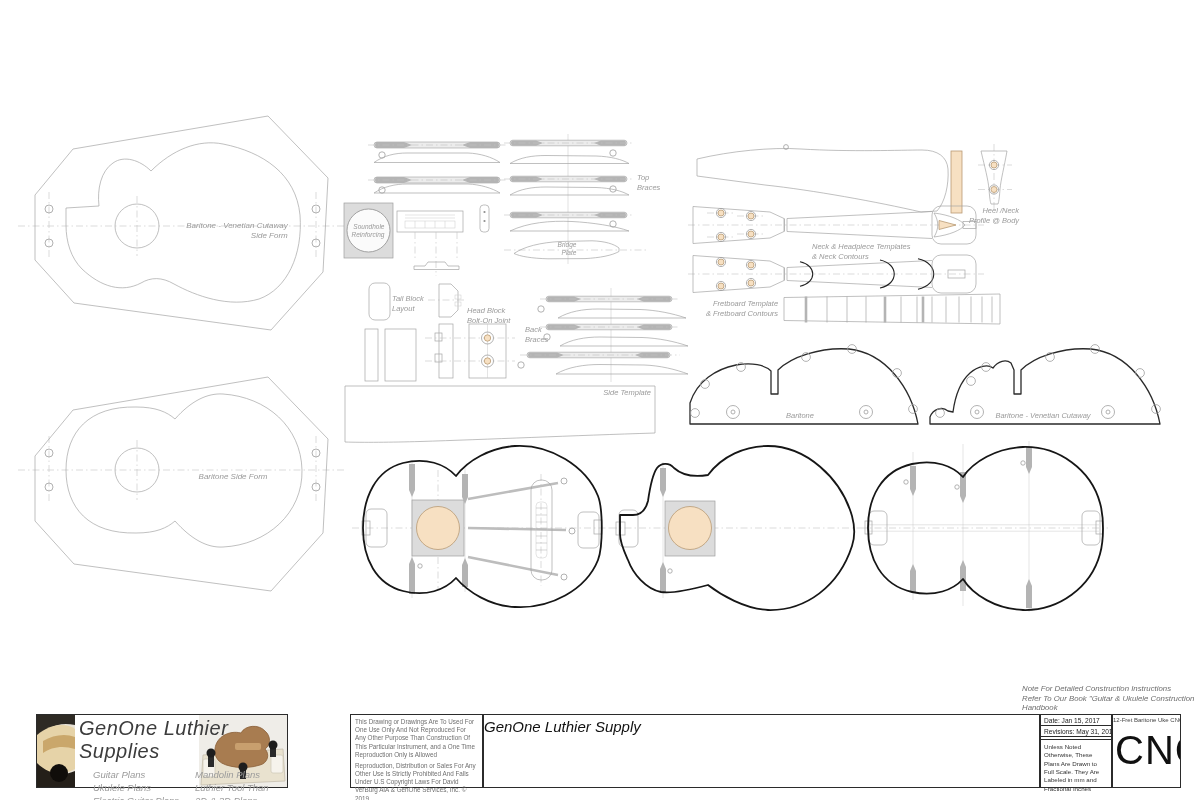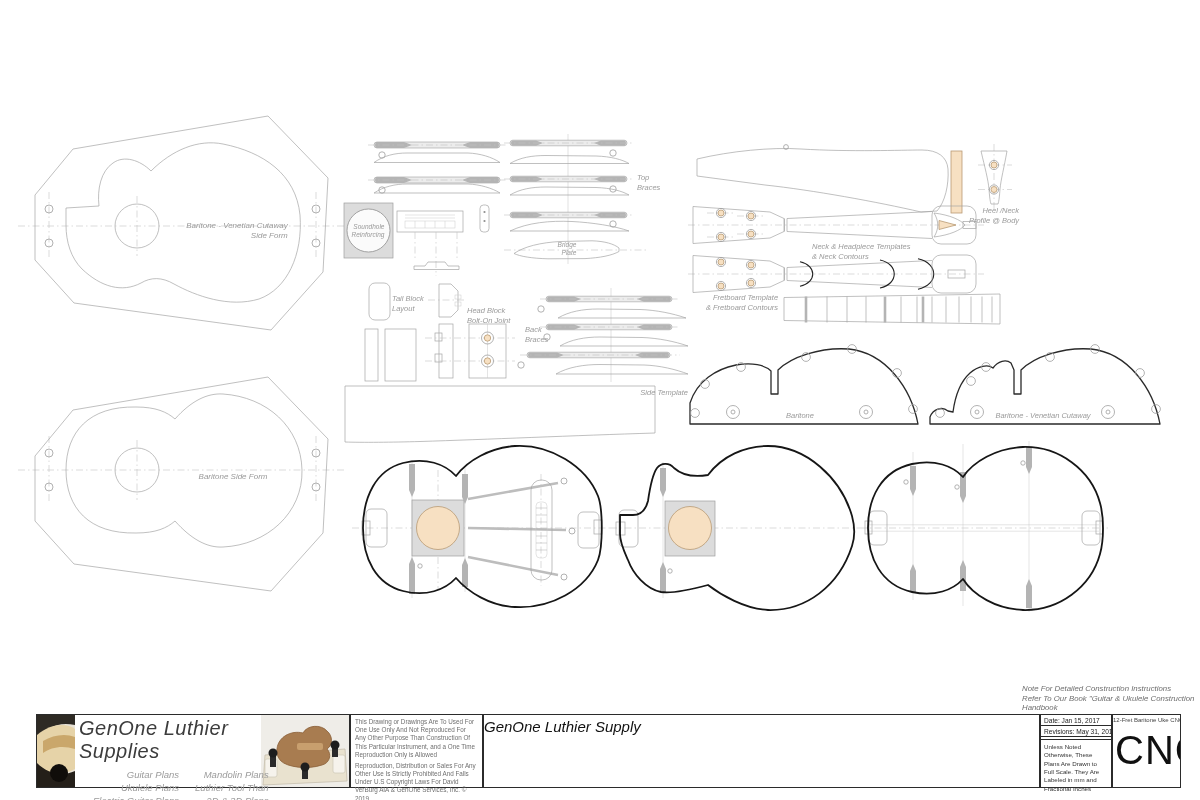--- a/index.html
+++ b/index.html
@@ -16,42 +16,42 @@
   .barbase{fill:#ececec;stroke:#9e9e9e;stroke-width:.6;}
   .peach{fill:#f7e0c2;stroke:#b99a74;stroke-width:.8;}
   .ring{fill:#fbfbfb;stroke:#8f8f8f;stroke-width:.8;}
   .ring2{fill:none;stroke:#9e9e9e;stroke-width:.8;}
   .thin{stroke:#c9c9c9;fill:none;stroke-width:.5;}
   
   .lbl{position:absolute;color:#9a9a9a;font-style:italic;font-size:7.5px;line-height:1.3;
        text-align:right;transform:translateX(-50%);white-space:nowrap;}
   .lbl span{display:block;}
   .lbl.left{transform:none;text-align:left;}
-  .lbl.right{transform:translateX(-100%);text-align:right;margin-left:37px;}
+  .lbl.right{transform:translateX(-100%);text-align:right;}
   .lbl.s{font-size:6.5px;}
   .lbl.m8{font-size:8px;}
   
   .note{position:absolute;left:1022px;top:684px;font-style:italic;font-size:7.8px;
         color:#6e6e6e;line-height:9.6px;white-space:nowrap;}
   .note span{display:block;}
   
   .tb-box{position:absolute;border:1px solid #2b2b2b;background:#fff;box-sizing:border-box;}
-  .tb-logo{left:36px;top:714px;width:314px;height:74px;}
+  .tb-logo{left:36px;top:714px;width:252px;height:74px;}
   .tb-legal{left:350px;top:714px;width:133px;height:74px;}
   .tb-main{left:483px;top:714px;width:557px;height:74px;text-align:left;}
   .tb-info{left:1040px;top:714px;width:72px;height:74px;}
   .tb-cnc{left:1112px;top:714px;width:69px;height:74px;overflow:hidden;}
   .photo{position:absolute;top:0;height:72px;overflow:hidden;}
   .p1{left:0;width:38px;}
   .p2{right:0;width:88px;}
   .logo-text{position:absolute;left:42px;top:2px;width:230px;z-index:2;}
   .logo-title{font-style:italic;font-size:20px;color:#3c3c3c;letter-spacing:.5px;}
   .logo-cols{display:flex;gap:16px;margin-top:5px;margin-left:14px;}
   .logo-cols .col{font-style:italic;font-size:9.5px;color:#9b9b9b;line-height:13px;}
-  .logo-cols .col span{display:block;text-align:right;}
+  .logo-cols .col span{display:block;}
   .tb-legal p{margin:3px 4px;font-size:6.3px;color:#6f6f6f;line-height:1.3;}
   .company{font-style:italic;font-size:15px;color:#111;margin-top:3px;}
   .sheet-title{font-style:italic;font-weight:bold;font-size:25px;color:#111;margin-top:2px;}
   .info-row{font-size:6.6px;color:#1c1c1c;padding:2px 3px 1px;white-space:nowrap;overflow:hidden;
             border-bottom:1px solid #2b2b2b;}
   .info-dbl{height:2px;border-bottom:1px solid #2b2b2b;}
   .info-note{font-size:6.2px;color:#333;padding:3px;line-height:1.35;}
   .cnc-sheet{font-size:6px;color:#444;text-align:center;margin-top:2px;white-space:nowrap;overflow:hidden;}
   .cnc-logo{font-size:40px;color:#101010;line-height:1;margin-top:7px;margin-left:2px;
             letter-spacing:1px;white-space:nowrap;}
@@ -423,21 +423,21 @@
       <span>Side Template</span>
     </div>
 <div class="lbl left" style="left:812px;top:242px">
       <span>Neck &amp; Headpiece Templates</span>
       <span>&amp; Neck Contours</span>
     </div>
 <div class="lbl" style="left:994px;top:206px">
       <span>Heel /Neck</span>
       <span>Profile @ Body</span>
     </div>
-<div class="lbl" style="left:742px;top:293px">
+<div class="lbl" style="left:742px;top:299px">
       <span>Fretboard Template</span>
       <span>&amp; Fretboard Contours</span>
     </div>
 <div class="lbl" style="left:800px;top:411px">
       <span>Baritone</span>
     </div>
 <div class="lbl" style="left:1043px;top:411px">
       <span>Baritone - Venetian Cutaway</span>
     </div>
 

